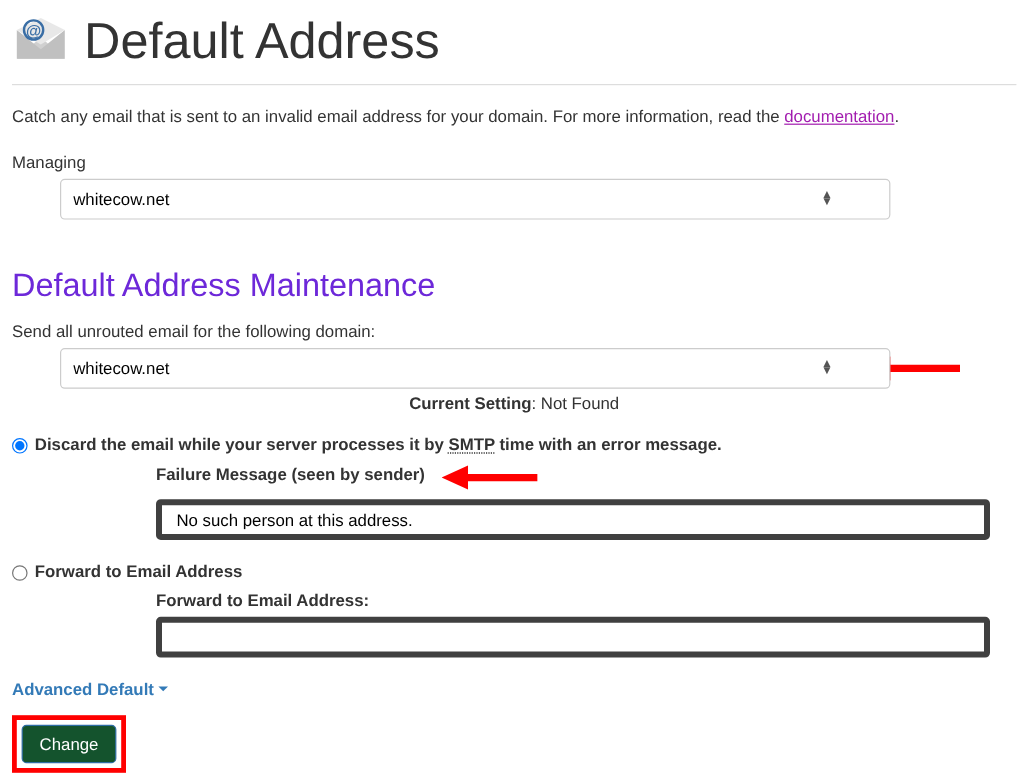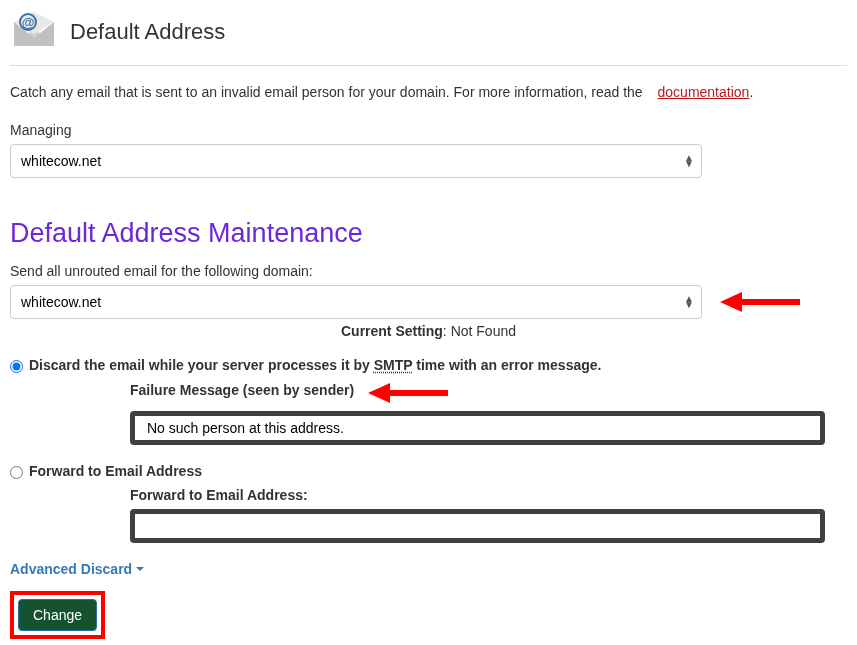--- a/index.html
+++ b/index.html
@@ -16,32 +16,31 @@
       gap: 12px;
       padding-bottom: 12px;
       border-bottom: 1px solid #ddd;
       margin-bottom: 18px;
     }
     .mail-icon {
       width: 48px;
       height: 40px;
     }
     .page-title {
-      font-size: 22px;
+      font-size: 42px;
       font-weight: 300;
       color: #333;
     }
     .intro-text {
       margin-bottom: 22px;
       font-size: 14px;
       color: #333;
     }
     .intro-text a {
-      color: #b91c1c;
-      margin-left: 11px;
+      color: #a21caf;
     }
     .field-label {
       font-weight: normal;
       margin-bottom: 6px;
       display: block;
       font-size: 14px;
     }
     .select-wrapper {
       position: relative;
     }
@@ -49,20 +48,21 @@
       width: 100%;
       height: 34px;
       padding: 6px 10px;
       border: 1px solid #ccc;
       border-radius: 4px;
       font-size: 14px;
       background: #fff;
       appearance: none;
       -webkit-appearance: none;
       cursor: pointer;
+      margin-left: 40px;
     }
     .select-arrows {
       position: absolute;
       right: 8px;
       top: 50%;
       transform: translateY(-50%);
       pointer-events: none;
       font-size: 10px;
       line-height: 6px;
       color: #555;
@@ -179,21 +179,21 @@
       <polygon points="4,12 24,28 44,12 44,36 4,36" fill="#c0c0c0"></polygon>
       <polygon points="4,12 24,2 44,12 24,24" fill="#e8e8e8"></polygon>
       <circle cx="18" cy="12" r="8" fill="none" stroke="#3a6ea5" stroke-width="2"></circle>
       <text x="18" y="17" text-anchor="middle" font-size="13" font-weight="bold" fill="#3a6ea5">@</text>
     </svg>
   </span>
   <h1 class="page-title">Default Address</h1>
 </div>
 
 <p class="intro-text">
-  <span>Catch any email that is sent to an invalid email person for your domain. For more information, read the </span><a href="#">documentation</a><span>.</span>
+  <span>Catch any email that is sent to an invalid email address for your domain. For more information, read the </span><a href="#">documentation</a><span>.</span>
 </p>
 
 <div class="managing-block">
   <label class="field-label">Managing</label>
   <div class="select-wrapper">
     <select>
       <option>whitecow.net</option>
     </select>
     <div class="select-arrows">▲<br>▼</div>
   </div>
@@ -241,21 +241,21 @@
   <input type="radio" name="defaddr" style="">
   <span class="radio-label">Forward to Email Address</span>
 </div>
 
 <div class="indent">
   <div class="sub-label">Forward to Email Address:</div>
   <input type="text" class="text-input" value="" style="">
 </div>
 
 <div class="advanced">
-  <span>Advanced Discard</span>
+  <span>Advanced Default</span>
   <span class="caret-down"></span>
 </div>
 
 <div>
   <div class="btn-wrap">
     <button class="btn-primary">Change</button>
   </div>
 </div>
 
 

